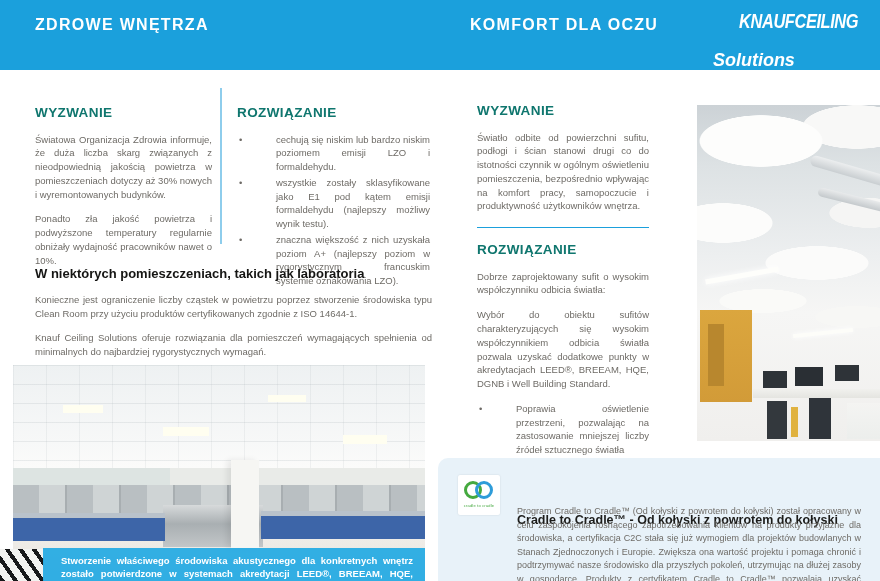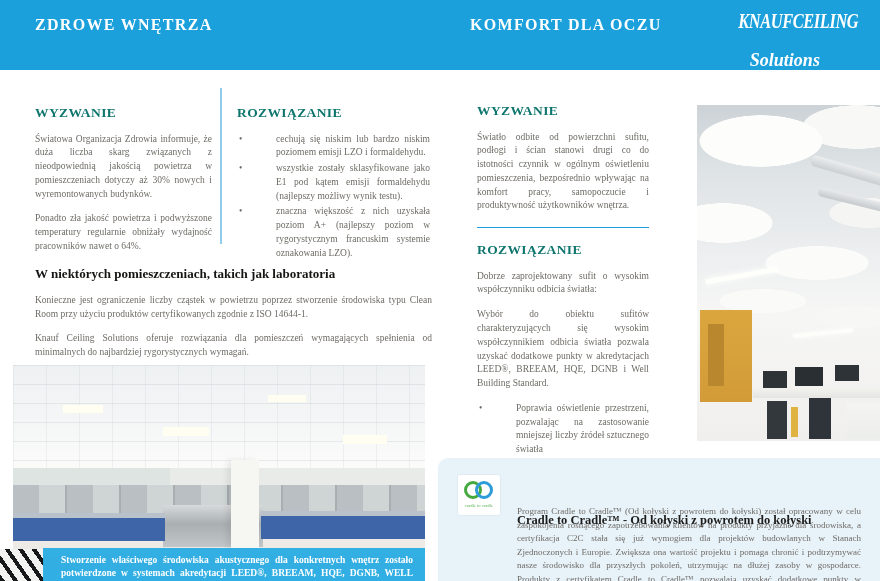--- a/index.html
+++ b/index.html
@@ -1,23 +1,23 @@
 <!DOCTYPE html>
 <html><head>
 <meta charset="utf-8">
 <style>
   html,body{margin:0;padding:0;background:#fff;}
   .page{position:relative;width:880px;height:581px;background:#ffffff;overflow:hidden;
-        font-family:Liberation Serif, serif;color:#6e6b66;}
+        font-family:Liberation Sans, sans-serif;color:#6e6b66;}
   
   .band{position:absolute;left:0;top:0;width:880px;height:70px;background:#1BA0DC;}
   .band-title{position:absolute;top:16px;color:#fff;font-weight:800;font-size:16px;letter-spacing:1.3px;}
   .band-title.tl{left:35px;}
   .band-title.tr{left:470px;}
-  .logo{position:absolute;right:22px;top:11px;text-align:center;color:#fff;}
+  .logo{position:absolute;right:22px;top:11px;text-align:left;color:#fff;}
   .logo-main{font-style:italic;font-weight:800;font-size:20px;letter-spacing:-.5px;
              transform:scaleX(.82);transform-origin:right center;line-height:1;}
   .logo-sub{font-style:italic;font-weight:700;font-size:18px;line-height:1;margin-top:20px;}
   
   .col{position:absolute;font-size:9.5px;line-height:1.45;text-align:justify;}
   .col-left{left:35px;top:103px;width:177px;}
   .col-mid{left:237px;top:103px;width:193px;}
   .col-right{left:477px;top:101px;width:172px;}
   .h-blue{color:#0f766e;font-weight:800;font-size:13.5px;letter-spacing:.4px;margin:0 0 10px 0;text-align:left;}
   .col p{margin:0 0 11px 0;}
@@ -115,21 +115,21 @@
     <div class="band-title tr">KOMFORT DLA OCZU</div>
     <div class="logo">
       <div class="logo-main">KNAUFCEILING</div>
       <div class="logo-sub">Solutions</div>
     </div>
   </header>
 
   <section class="col col-left">
     <h2 class="h-blue">WYZWANIE</h2>
     <p>Światowa Organizacja Zdrowia informuje, że duża liczba skarg związanych z nieodpowiednią jakością powietrza w pomieszczeniach dotyczy aż 30% nowych i wyremontowanych budynków.</p>
-    <p>Ponadto zła jakość powietrza i podwyższone temperatury regularnie obniżały wydajność pracowników nawet o 64%.</p>
+    <p>Ponadto zła jakość powietrza i podwyższone temperatury regularnie obniżały wydajność pracowników nawet o 10%.</p>
   </section>
 
   <div class="divider-v"></div>
 
   <section class="col col-mid">
     <h2 class="h-blue">ROZWIĄZANIE</h2>
     <div class="bullets">
 
     <div class="bullet-row">
         <span class="bdot"></span>

